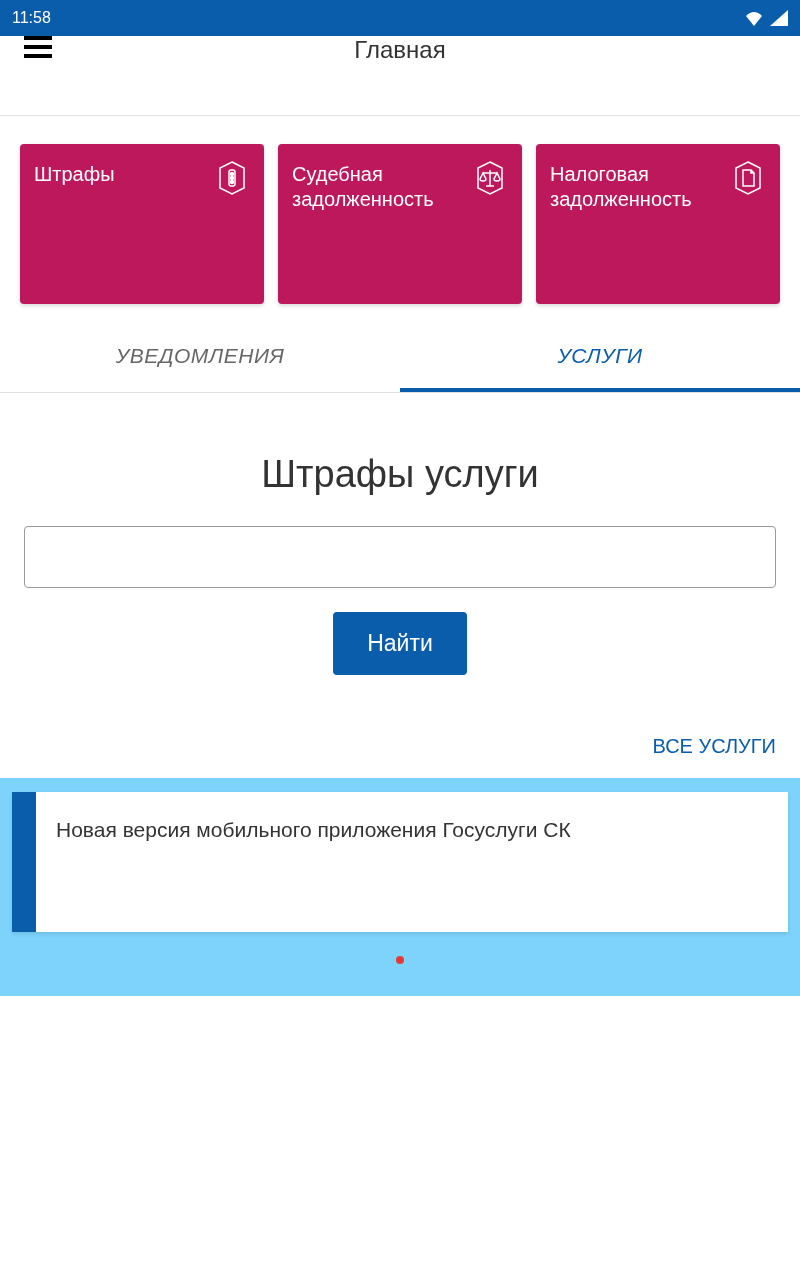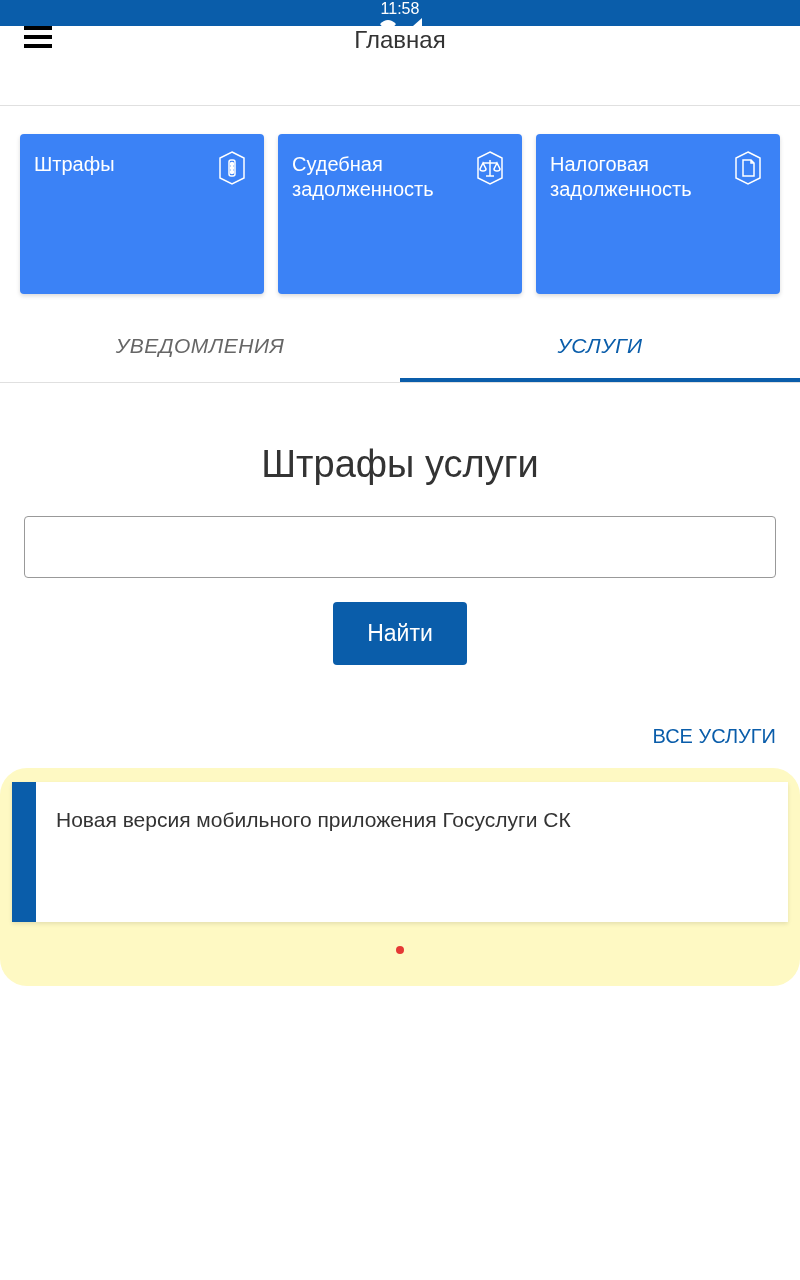--- a/index.html
+++ b/index.html
@@ -10,24 +10,23 @@
   background: #ffffff;
   overflow: hidden;
 }
 .status-bar {
   height: 26px;
   background: #0a5daa;
   color: #ffffff;
   display: flex;
   align-items: center;
   justify-content: space-between;
-  padding: 0 12px;
+  padding: 18px 12px;
   font-size: 16px;
   font-weight: 500;
-  flex-direction: column;
 }
 .status-icons {
   display: flex;
   gap: 6px;
   align-items: center;
 }
 .header {
   height: 80px;
   background: #ffffff;
   border-bottom: 1px solid #e0e0e0;
@@ -53,21 +52,21 @@
   font-size: 24px;
   color: #333;
 }
 .cards-row {
   display: flex;
   gap: 14px;
   padding: 28px 20px 20px 20px;
 }
 .card {
   flex: 1;
-  background: #3b82f6;
+  background: #be185d;
   color: #ffffff;
   border-radius: 4px;
   padding: 18px 14px;
   height: 160px;
   position: relative;
   box-shadow: 0 2px 4px rgba(0,0,0,0.15);
 }
 .card-title {
   font-size: 20px;
   line-height: 1.25;
@@ -126,23 +125,22 @@
   font-size: 23px;
   cursor: pointer;
 }
 .all-link {
   text-align: right;
   padding: 20px 24px;
   color: #0a5daa;
   font-size: 20px;
 }
 .news-section {
-  background: #fef9c3;
+  background: #7dd3fc;
   padding: 14px 12px 20px 12px;
-  border-radius: 27px;
 }
 .news-card {
   background: #ffffff;
   display: flex;
   height: 140px;
   box-shadow: 0 2px 4px rgba(0,0,0,0.1);
 }
 .news-accent {
   width: 24px;
   background: #0a5daa;

